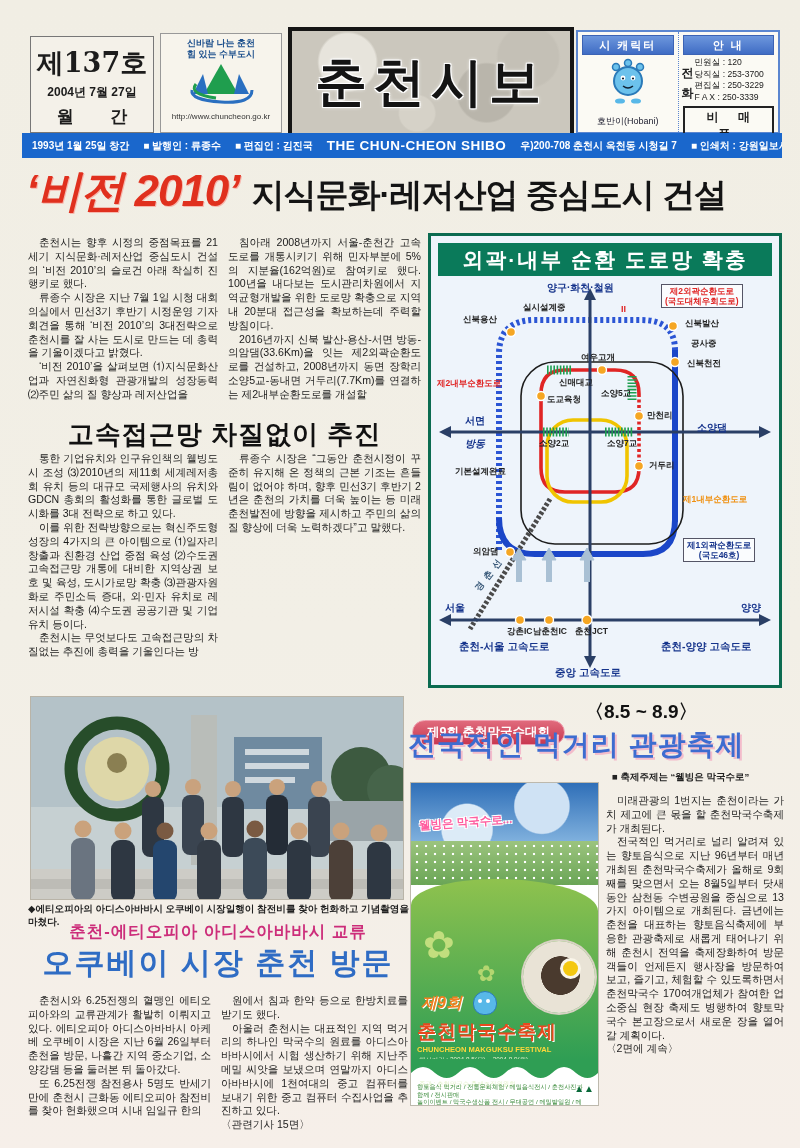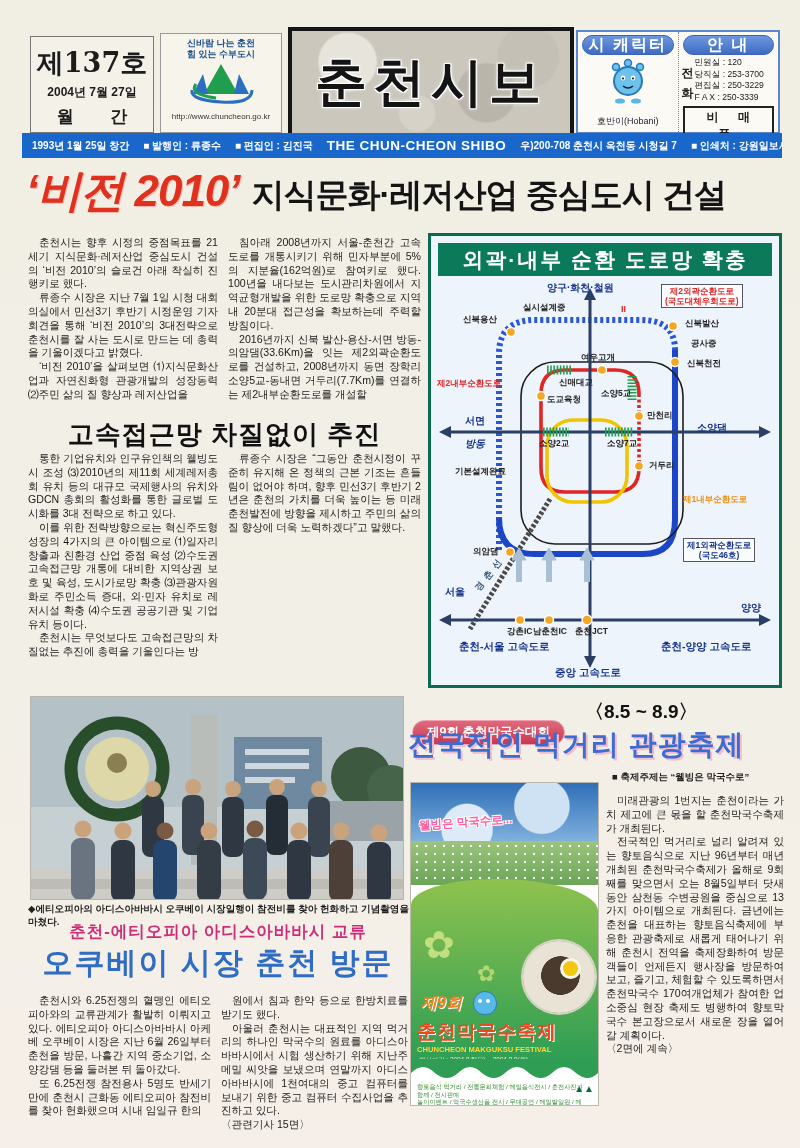--- a/index.html
+++ b/index.html
@@ -23,22 +23,22 @@
        radial-gradient(circle at 70% 60%, #b9b5ab 0 14%, transparent 15%),
        radial-gradient(circle at 45% 80%, #d6d2c8 0 10%, transparent 11%),
        radial-gradient(circle at 85% 25%, #c4c0b6 0 12%, transparent 13%),
        #cbc7bd;
      display:flex;align-items:center;justify-content:center;}
   .paper-title{font-family:"DejaVu Serif","Liberation Serif",serif;font-weight:900;font-size:52px;letter-spacing:6px;color:#141414;
      text-shadow:-1px -1px 0 #fff,1px -1px 0 #fff,-1px 1px 0 #fff,1px 1px 0 #fff,0 0 4px #fff;}
   .char-guide-wrap{left:576px;top:30px;width:200px;height:100px;border:2px solid #5b86d0;background:#fbfaf4;display:flex;}
   .cg-half{width:50%;position:relative;text-align:center;}
   .cg-half.first{border-right:1px dotted #5b86d0;}
-  .cg-head{margin:3px 4px 0 4px;height:18px;border:1px solid #3c63b4;border-radius:10px;
-     background:linear-gradient(#6d97dd,#3f6cc4);color:#fff;font-size:16px;font-weight:bold;
+  .cg-head{margin:3px 4px 0 4px;height:18px;border:1px solid #3c63b4;border-radius:0;
+     background:linear-gradient(#6d97dd,#3f6cc4);color:#fff;font-size:11px;font-weight:bold;
      display:flex;align-items:center;justify-content:center;letter-spacing:2px;}
   .mascot-name{font-size:9px;color:#223;position:absolute;bottom:4px;width:100%;}
   .phone-row{display:flex;margin:2px 3px 0 3px;text-align:left;}
   .phone-vert{width:13px;font-size:12px;font-weight:bold;word-break:break-all;line-height:20px;padding-top:6px;color:#222;}
   .phone-lines p{margin:0;font-size:8.6px;line-height:11.5px;color:#1a1a1a;white-space:nowrap;}
   .notsale{margin:3px 4px 0 4px;border:2px solid #222;font-size:12px;font-weight:bold;letter-spacing:8px;text-indent:8px;padding:1px 0;}
 
   
   .infobar{left:22px;top:133px;width:760px;height:25px;background:#1a67cc;color:#fff;
      display:flex;align-items:center;gap:14px;padding:0 10px;box-sizing:border-box;white-space:nowrap;overflow:hidden;}
@@ -307,21 +307,21 @@
           <span class="mlab nav" style="left: 262px; top: 140px;">소양댐</span>
           <span class="mlab " style="left: 104px; top: 156px;">소양2교</span>
           <span class="mlab " style="left: 172px; top: 156px;">소양7교</span>
           <span class="mlab " style="left: 214px; top: 178px;">거두리</span>
           <span class="mlab " style="left: 20px; top: 184px;">기본설계완료</span>
           <span class="mlab orange-plain" style="left: 248px; top: 212px;">제1내부순환도로</span>
           <span class="mlab blue-box" style="left: 248px; top: 256px;">제1외곽순환도로
 (국도46호)</span>
           <span class="mlab " style="left: 38px; top: 264px;">의암댐</span>
           <span class="mlab rail" style="left: 34px; top: 286px;">경춘선</span>
-          <span class="mlab nav" style="left: 10px; top: 304px;">서울</span>
+          <span class="mlab nav" style="left: 10px; top: 320px;">서울</span>
           <span class="mlab nav" style="left: 306px; top: 320px;">양양</span>
           <span class="mlab " style="left: 72px; top: 344px;">강촌IC</span>
           <span class="mlab " style="left: 98px; top: 344px;">남춘천IC</span>
           <span class="mlab " style="left: 140px; top: 344px;">춘천JCT</span>
           <span class="mlab nav-b" style="left: 24px; top: 358px;">춘천-서울 고속도로</span>
           <span class="mlab nav-b" style="left: 226px; top: 358px;">춘천-양양 고속도로</span>
           <span class="mlab nav-b" style="left: 120px; top: 384px;">중앙 고속도로</span>
         </div>
     </div>
   </div>

